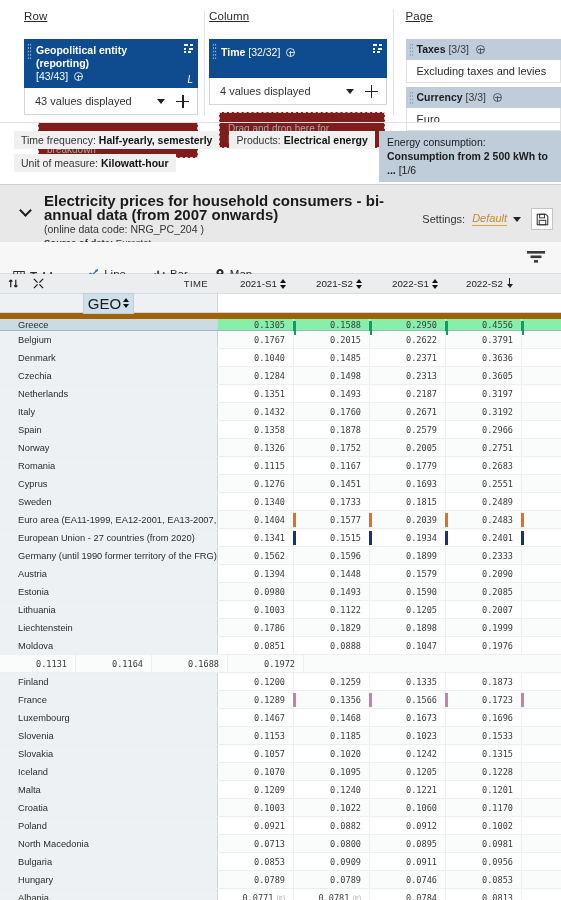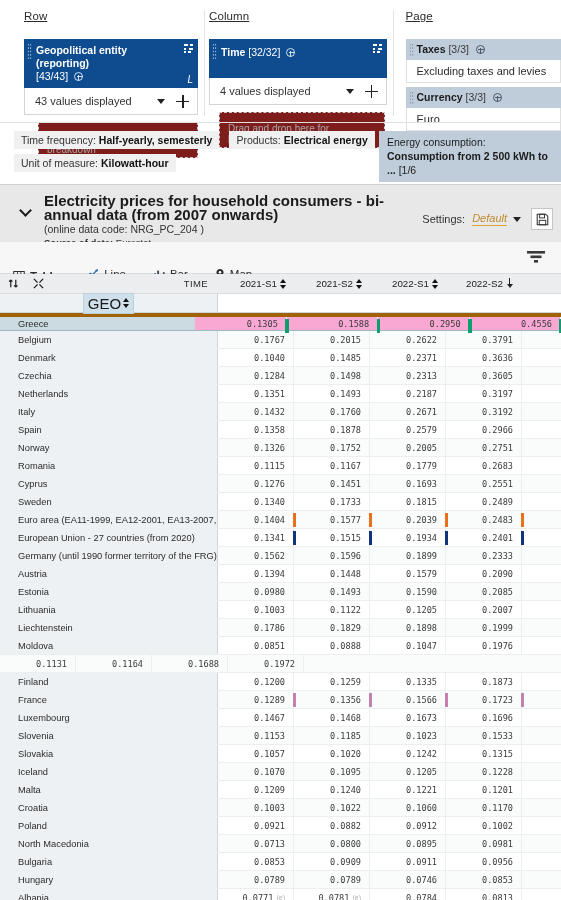--- a/index.html
+++ b/index.html
@@ -301,21 +301,21 @@
     border:1px solid #b9d2e0;
   }
   .geo-blank { flex:1; background:#fff; height:100%; }
 
   .trow {
     display:flex; height: 18px; align-items:center;
     border-bottom: 1px solid #eceff0;
     background: #fff;
   }
   .trow.alt { background: #fafbfb; }
-  .trow.sel { background: #f9a8d4; border-bottom:1px solid #9fb8c4; border-top:4px solid #a16207;gap:23px;}
+  .trow.sel { background: #86efac; border-bottom:1px solid #9fb8c4; border-top:6px solid #a16207;}
   .tname {
     width: 218px; padding-left: 18px;
     font-size: 9.3px; color: #2b2b2b;
     white-space: nowrap; overflow: hidden; text-overflow: ellipsis;
     background: #eef1f3;
     height: 100%; display:flex; align-items:center;
     border-right: 1px solid #cfd6da;
   }
   .trow.sel .tname { background: #ccdbe2; }
   .tcell {

